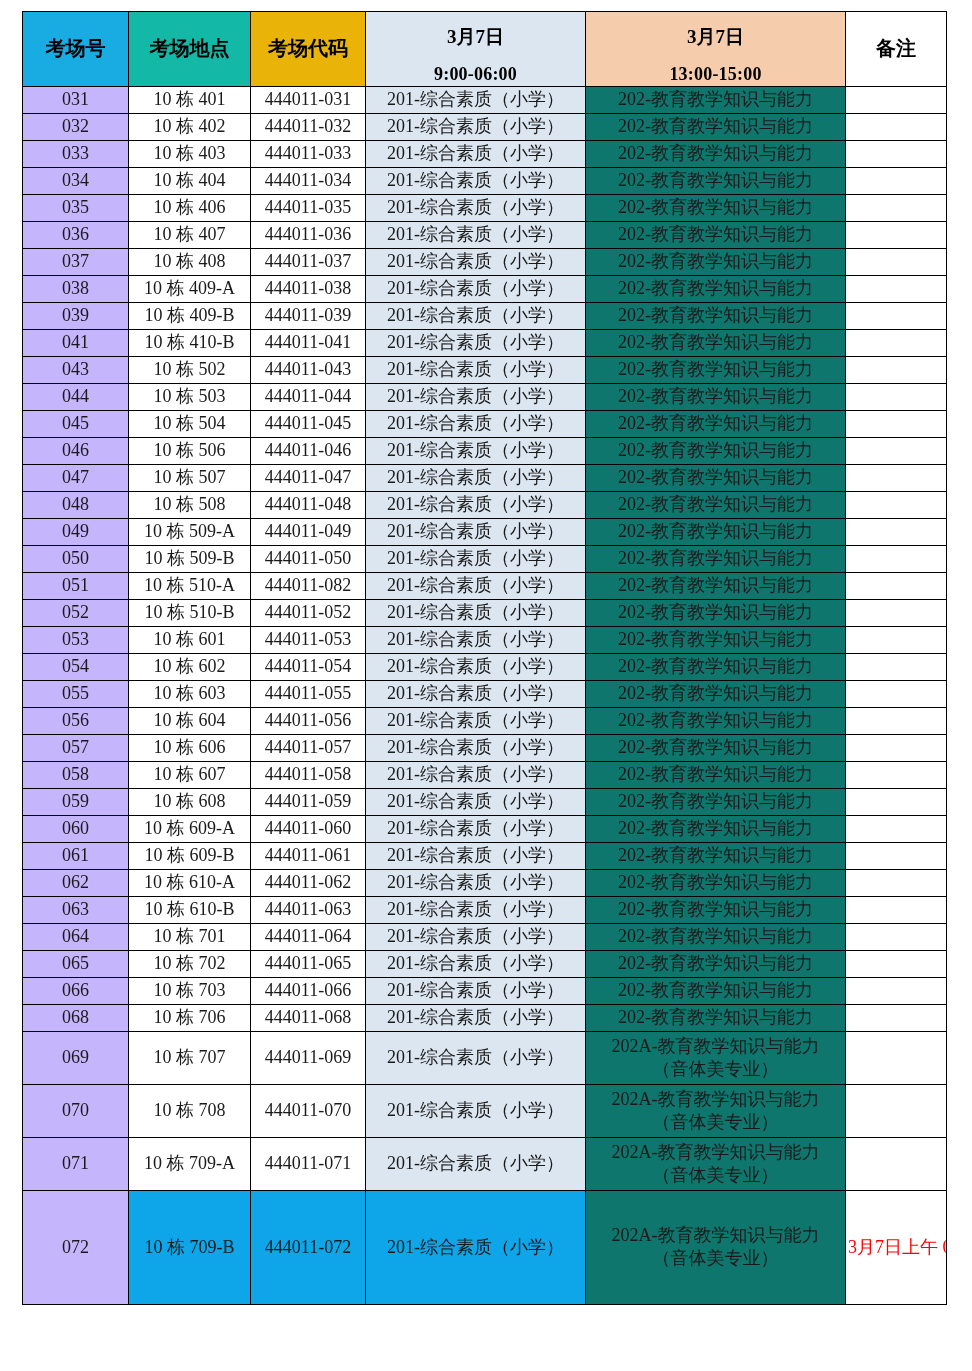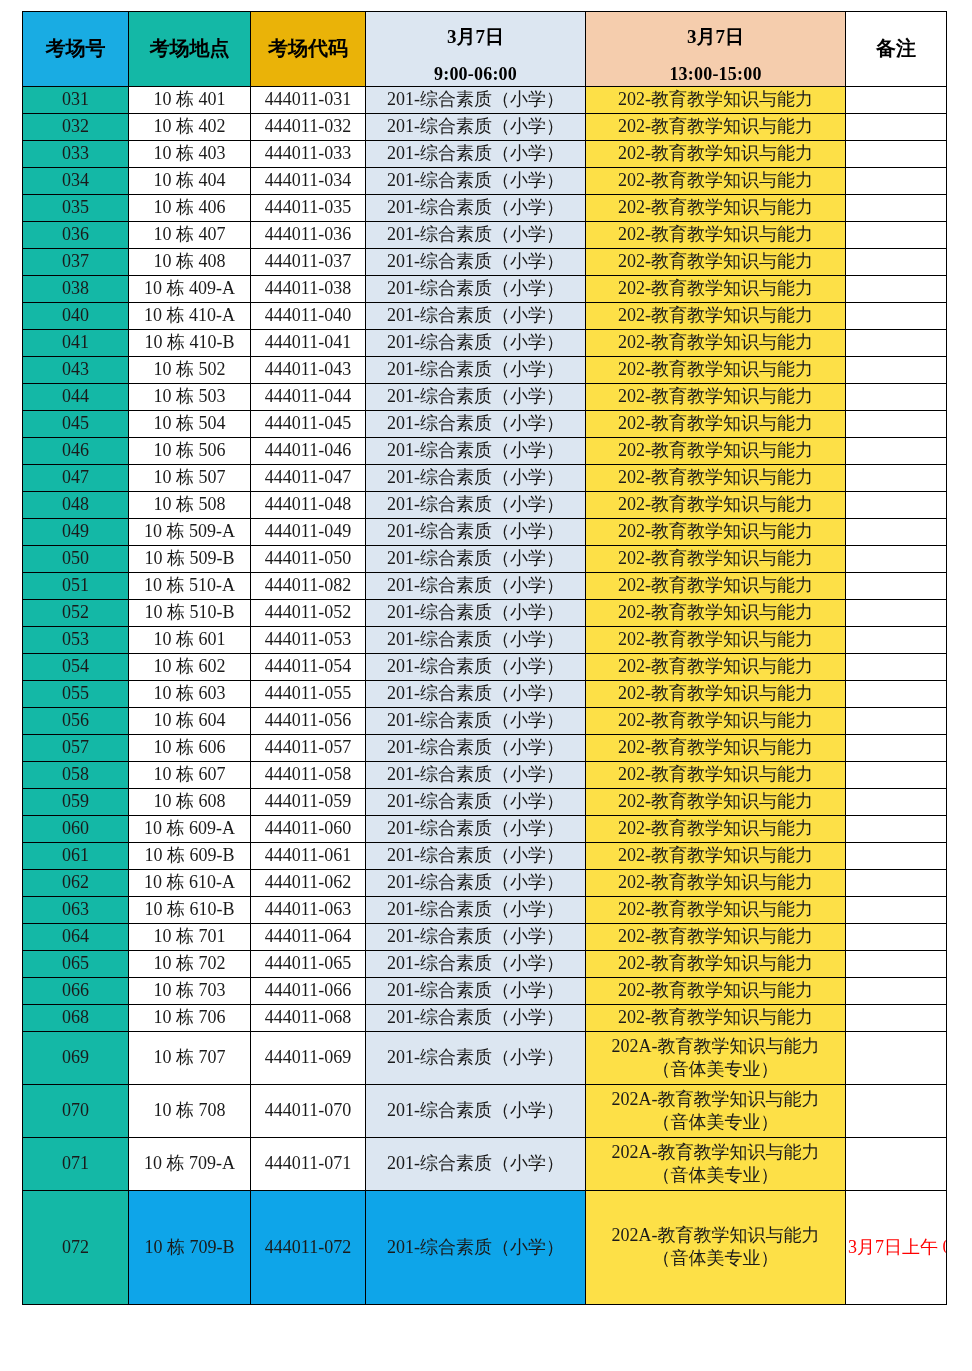--- a/index.html
+++ b/index.html
@@ -67,24 +67,24 @@
   }
   .hdr-two-line span { display: block; margin-top: 12px; }
   .hdr-date { font-size: 19px; }
   .hdr-time { font-size: 18px; letter-spacing: 0.2px; }
 
   
   tr.data-row td { height: 26px; font-size: 18px; }
   tr.data-row.tall td { height: 52px; }
   tr.data-row.xtall td { height: 113px; }
 
-  td.c1 { background: #14b8a6; color: #1a1a1a; }
+  td.c1 { background: #c4b5fd; color: #1a1a1a; }
   td.c2, td.c3 { background: #ffffff; color: #1a1a1a; }
   td.c4 { background: #dce6f1; color: #1a1a1a; }
-  td.c5 { background: #fde047; color: #1a1a1a; }
+  td.c5 { background: #0f766e; color: #1a1a1a; }
   td.c6 { background: #ffffff; color: #1a1a1a; }
 
   
   tr.data-row.xtall td.green { background: #0ea5e9; }
 
   .two-line { display: block; line-height: 1.3; }
   .two-line span { display: block; }
 
   td.remark-red {
     color: #ff0000;
@@ -188,23 +188,23 @@
         </tr>
         <tr class="data-row">
           <td class="c1">038</td>
           <td class="c2">10 栋 409-A</td>
           <td class="c3">444011-038</td>
           <td class="c4">201-综合素质（小学）</td>
           <td class="c5">202-教育教学知识与能力</td>
           <td class="c6"></td>
         </tr>
         <tr class="data-row">
-          <td class="c1">040</td>
-          <td class="c2">10 栋 410-A</td>
-          <td class="c3">444011-040</td>
+          <td class="c1">039</td>
+          <td class="c2">10 栋 409-B</td>
+          <td class="c3">444011-039</td>
           <td class="c4">201-综合素质（小学）</td>
           <td class="c5">202-教育教学知识与能力</td>
           <td class="c6"></td>
         </tr>
         <tr class="data-row">
           <td class="c1">041</td>
           <td class="c2">10 栋 410-B</td>
           <td class="c3">444011-041</td>
           <td class="c4">201-综合素质（小学）</td>
           <td class="c5">202-教育教学知识与能力</td>

